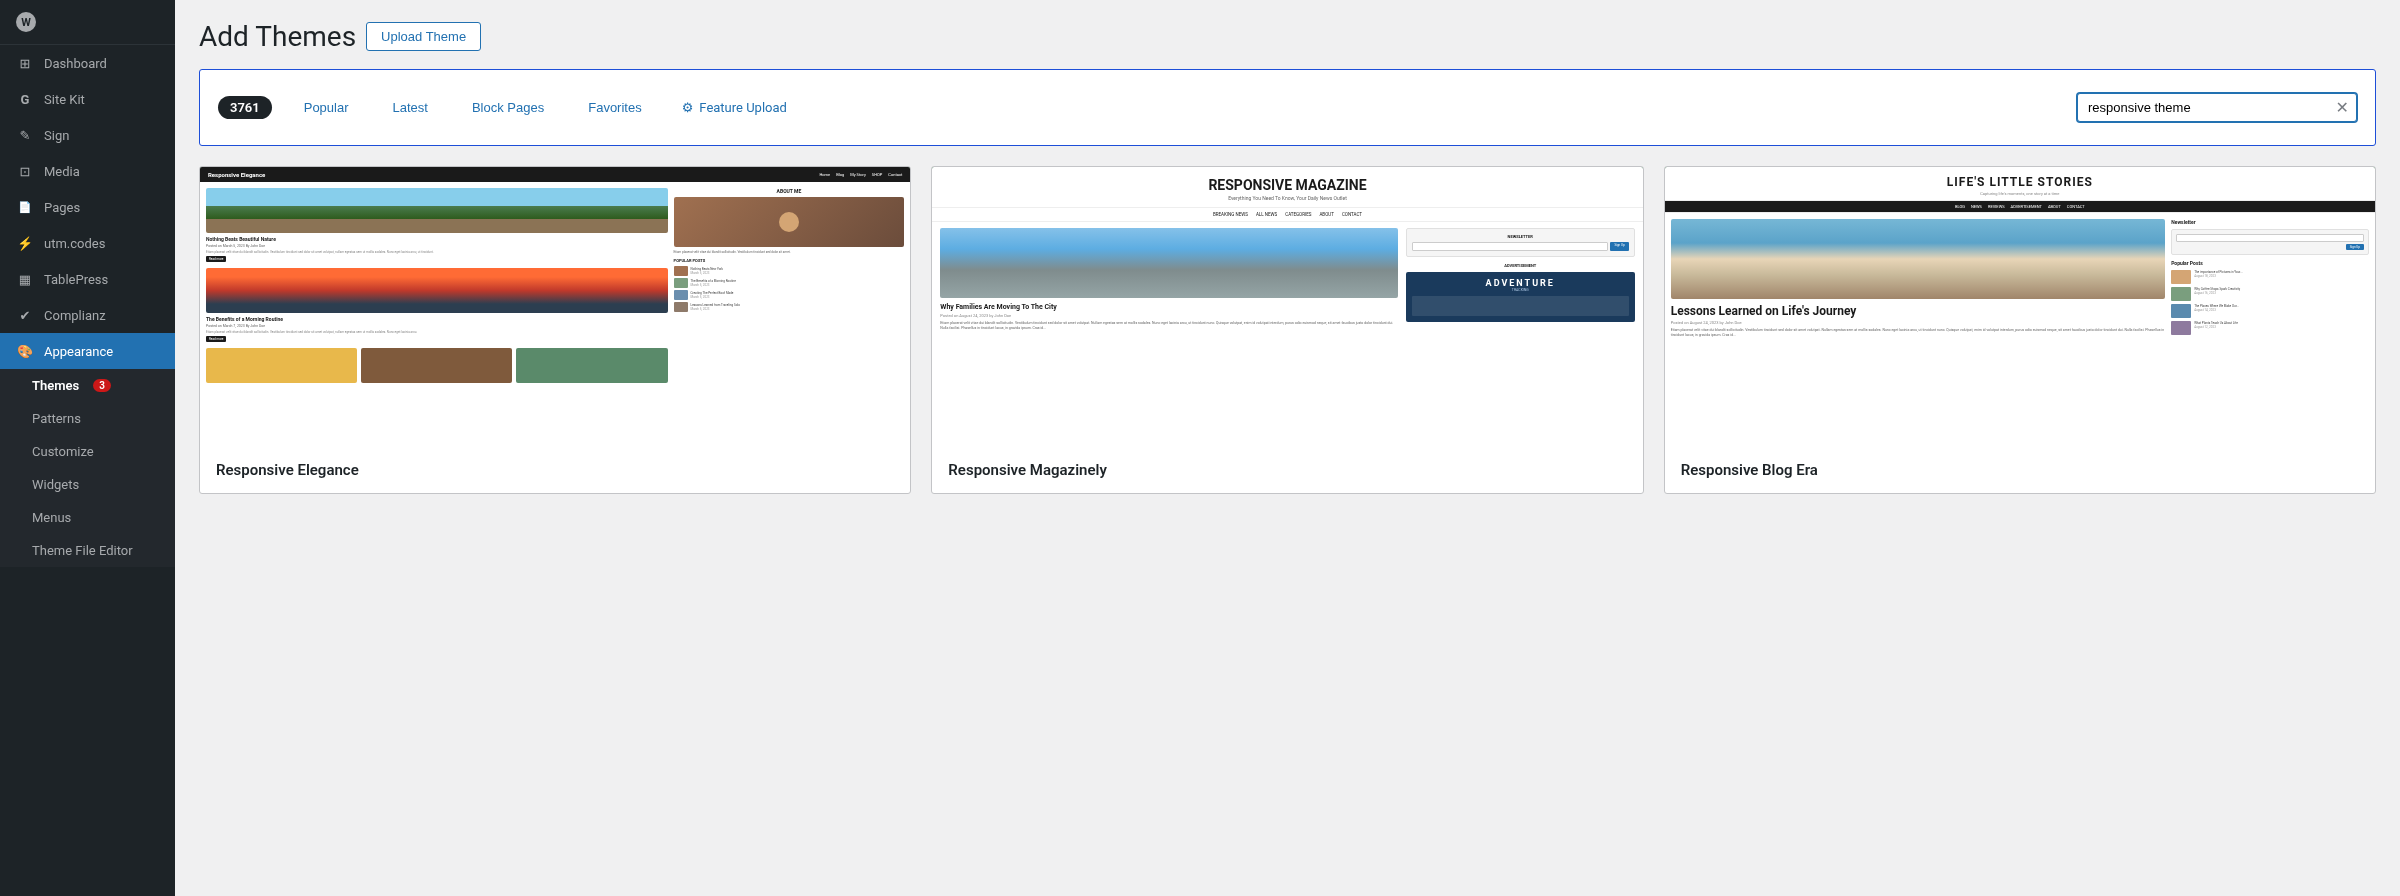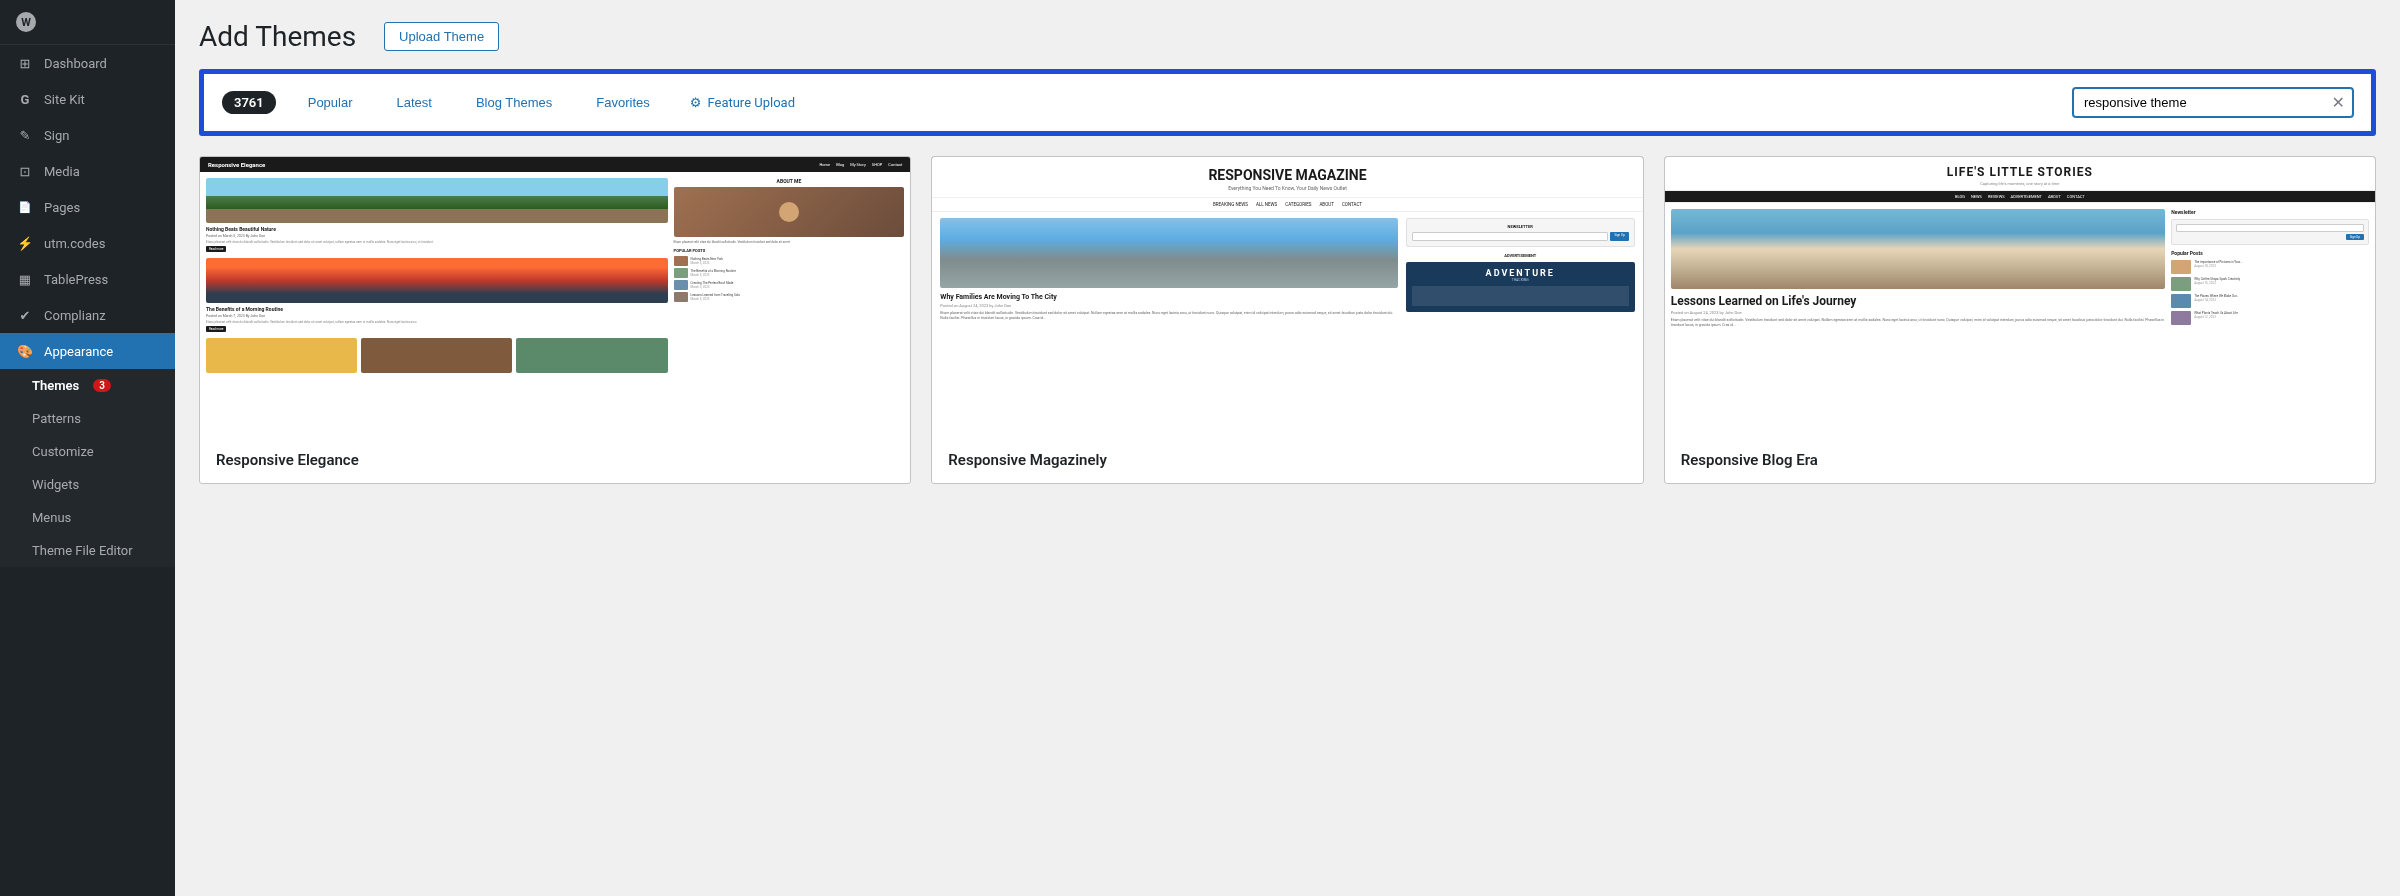--- a/index.html
+++ b/index.html
@@ -57,44 +57,44 @@
       flex: 1;
       overflow-y: auto;
       padding: 20px 24px;
       background: #f0f0f1;
     }
 
     
     .page-header {
       display: flex;
       align-items: center;
-      gap: 28px;
+      gap: 10px;
       margin-bottom: 16px;
     }
     .page-title {
       font-size: 28px;
       font-weight: 400;
       color: #1d2327;
     }
     .upload-btn {
       border: 1px solid #2271b1;
       color: #2271b1;
       background: #fff;
       padding: 6px 14px;
       font-size: 13px;
       cursor: pointer;
       border-radius: 3px;
     }
 
     
     .filter-bar {
       background: #fff;
-      border: 5px solid #1d4ed8;
+      border: 1px solid #1d4ed8;
       border-radius: 3px;
-      padding: 14px 18px;
+      padding: 23px 18px;
       display: flex;
       align-items: center;
       gap: 0;
       margin-bottom: 20px;
     }
     .count-badge {
       background: #1d2327;
       color: #fff;
       border-radius: 50px;
       padding: 4px 12px;
@@ -347,21 +347,21 @@
   <div class="page-header">
     <h1 class="page-title">Add Themes</h1>
     <button class="upload-btn">Upload Theme</button>
   </div>
 
   <div class="filter-bar">
     <span class="count-badge">3761</span>
     <div class="filter-tabs">
       <button class="filter-tab">Popular</button>
       <button class="filter-tab">Latest</button>
-      <button class="filter-tab">Blog Themes</button>
+      <button class="filter-tab">Block Pages</button>
       <button class="filter-tab">Favorites</button>
       <div class="feature-filter">
         <span>⚙</span>
         <span>Feature Upload</span>
       </div>
     </div>
     <div class="search-wrapper">
       <input type="text" class="search-input" value="responsive theme" style="">
       <button class="search-clear">✕</button>
     </div>

